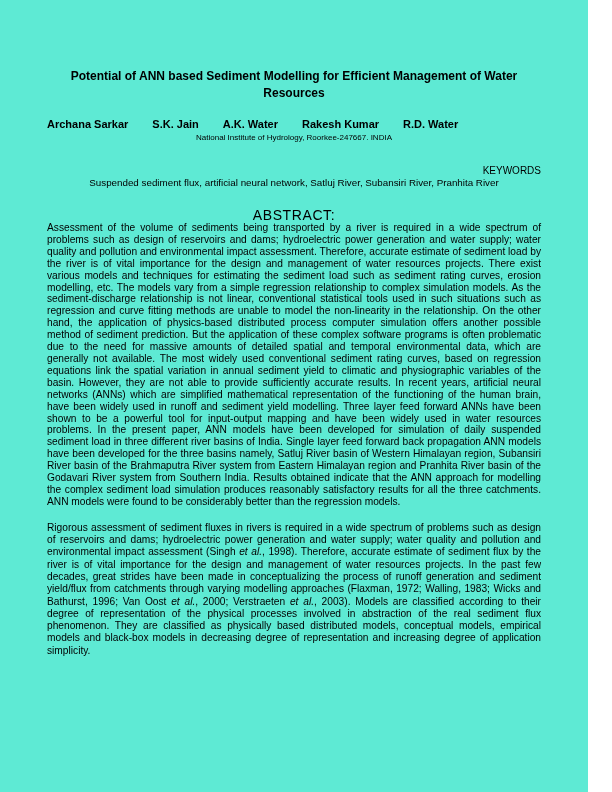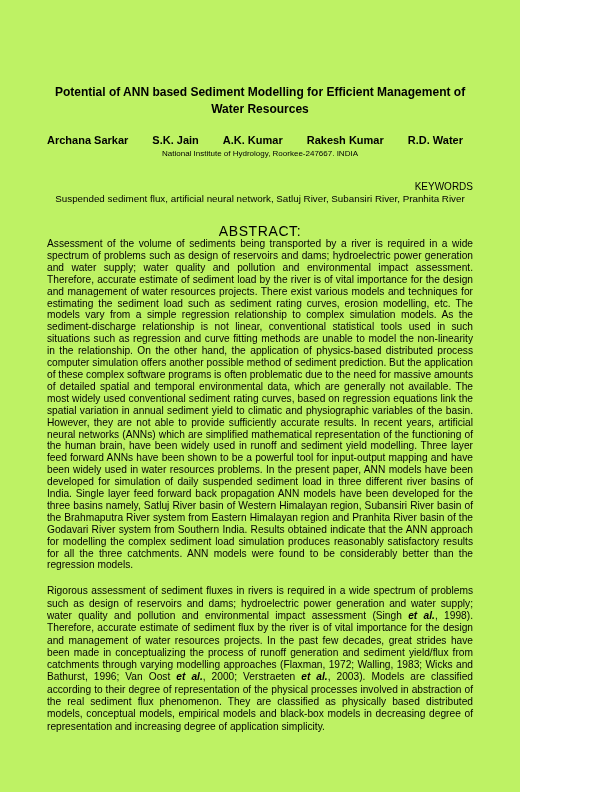--- a/index.html
+++ b/index.html
@@ -2,25 +2,25 @@
 <html><head>
 <meta charset="utf-8">
 <style>
   html, body {
     margin: 0;
     padding: 0;
     background: #ffffff;
   }
   .page {
     position: relative;
-    width: 520px;
+    width: 588px;
     height: 792px;
-    background: #bef264;
+    background: #5eead4;
     box-sizing: border-box;
-    padding: 16px 47px;
+    padding: 0 47px;
     font-family: "Liberation Sans", "DejaVu Sans", sans-serif;
     color: #000000;
     overflow: hidden;
   }
   .title {
     margin: 68px auto 0 auto;
     max-width: 472px;
     text-align: center;
     font-size: 12px;
     font-weight: bold;
@@ -81,33 +81,33 @@
     margin-top: 14px;
     font-size: 10.2px;
     line-height: 11px;
   }
   .intro-para {
     margin-top: 14px;
     text-align: justify;
     font-size: 10.2px;
     line-height: 12.3px;
   }
-  .it { font-style: italic; font-weight: bold; }
+  .it { font-style: italic; }
 </style>
 </head>
 <body>
 
 <div class="page">
 
   <div class="title">Potential of ANN based Sediment Modelling for Efficient Management of Water Resources</div>
 
   <div class="authors-row">
     <span>Archana Sarkar</span>
     <span>S.K. Jain</span>
-    <span>A.K. Kumar</span>
+    <span>A.K. Water</span>
     <span>Rakesh Kumar</span>
     <span>R.D. Water</span>
   </div>
 
   <div class="affiliation">National Institute of Hydrology, Roorkee-247667. INDIA</div>
 
 
   <div class="kw-heading">KEYWORDS</div>
 
   <div class="kw-line">Suspended sediment flux, artificial neural network, Satluj River, Subansiri River, Pranhita River</div>

